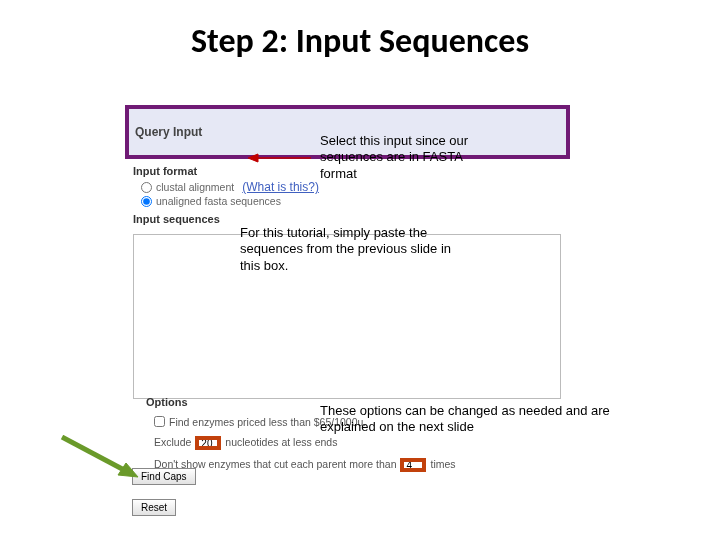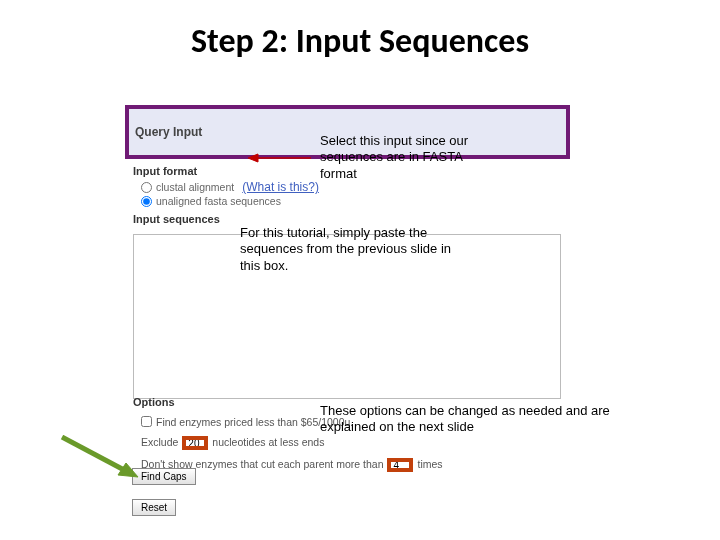--- a/index.html
+++ b/index.html
@@ -64,21 +64,21 @@
     width: 428px;
     height: 165px;
     border: 1px solid #bbb;
     background: #fff;
     resize: none;
     font-family: monospace;
     font-size: 10px;
   }
   .options-block {
     position: absolute;
-    left: 125px;
+    left: 138px;
     top: 390px;
     width: 445px;
   }
   .opt-row {
     font-size: 10.5px;
     color: #555;
     margin: 8px 0 2px 16px;
     display: flex;
     align-items: flex-start;
     gap: 4px;

